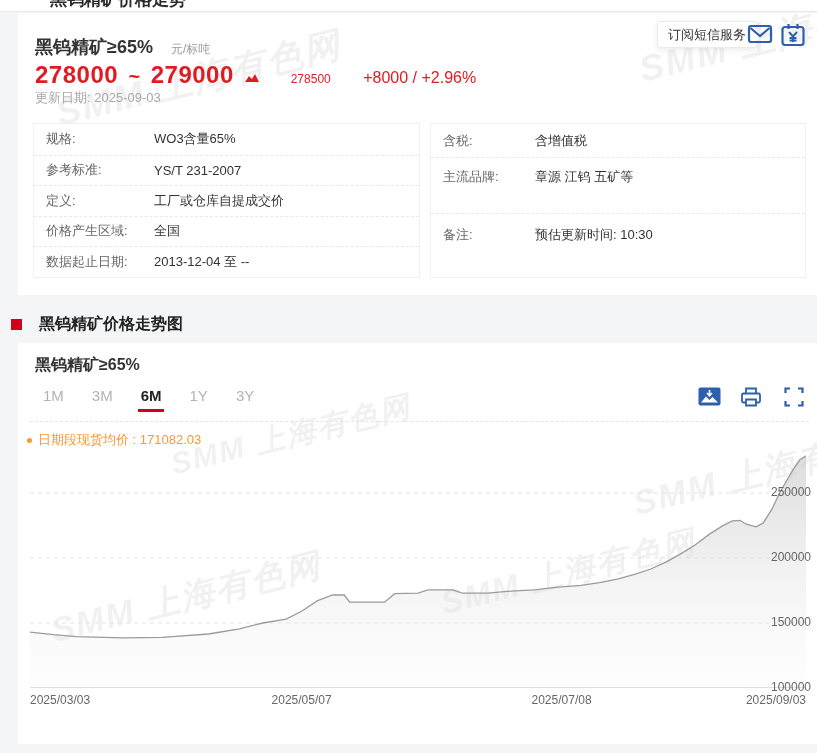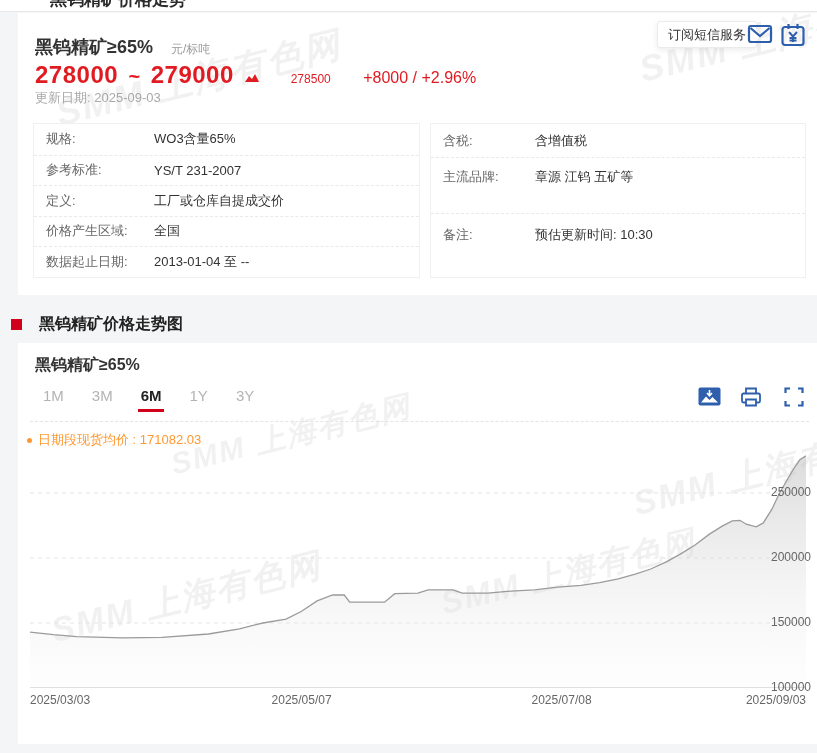--- a/index.html
+++ b/index.html
@@ -139,21 +139,21 @@
         <div class="spec-row">
           <span class="spec-label">定义:</span>
           <span class="spec-value">工厂或仓库自提成交价</span>
         </div>
         <div class="spec-row">
           <span class="spec-label">价格产生区域:</span>
           <span class="spec-value">全国</span>
         </div>
         <div class="spec-row">
           <span class="spec-label">数据起止日期:</span>
-          <span class="spec-value">2013-01-04 至 --</span>
+          <span class="spec-value">2013-12-04 至 --</span>
         </div>
       </div>
     <div class="spec-box right" id="spec-right">
         <div class="spec-row">
           <span class="spec-label">含税:</span>
           <span class="spec-value">含增值税</span>
         </div>
         <div class="spec-row">
           <span class="spec-label">主流品牌:</span>
           <span class="spec-value">章源 江钨 五矿等</span>

